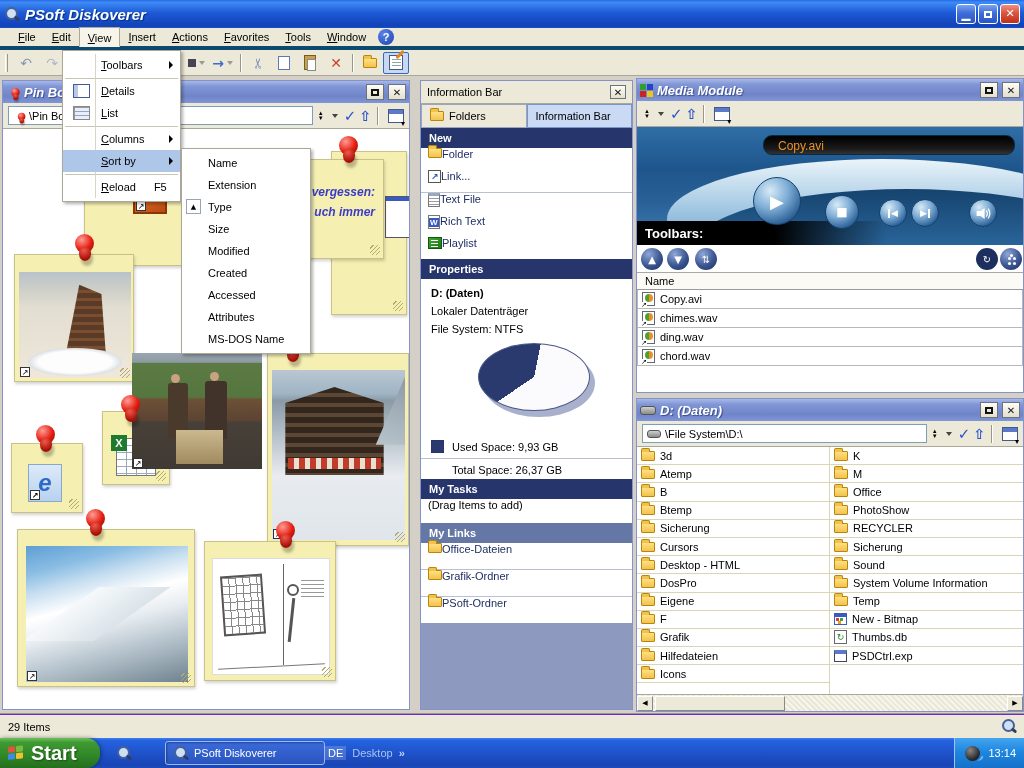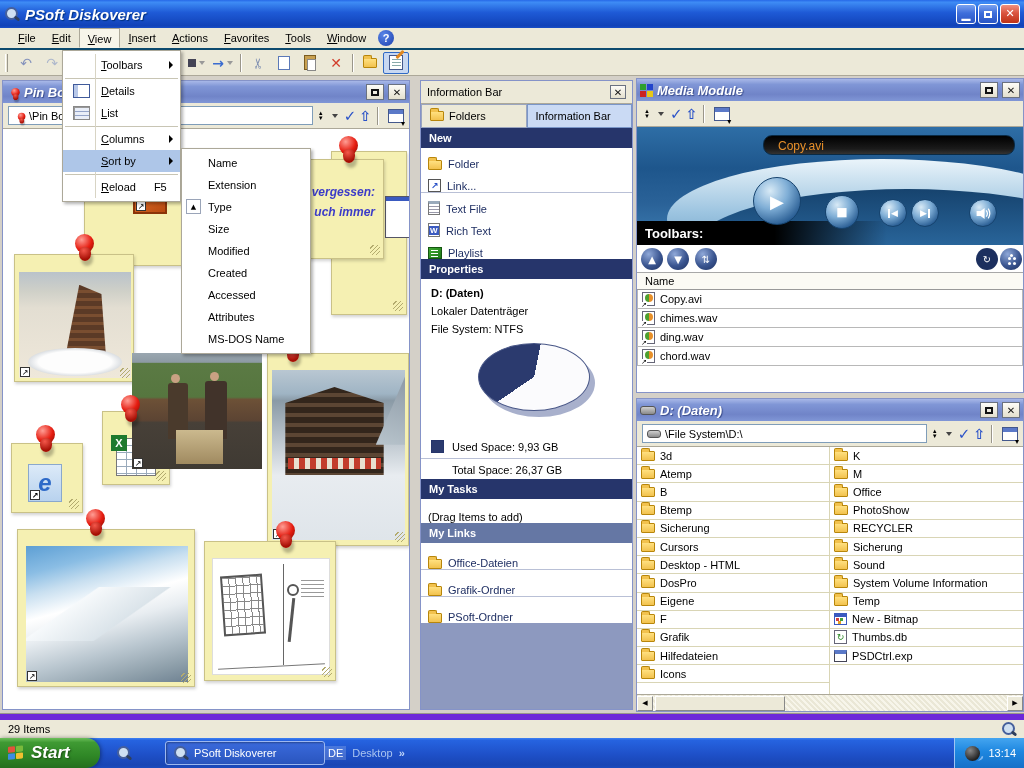--- a/index.html
+++ b/index.html
@@ -18,21 +18,21 @@
   .mag::before { content:""; position:absolute; left:1px; top:0; width:9px; height:9px; border:2px solid #46609c; border-radius:50%; background:#cfe0f2; }
   .mag::after { content:""; position:absolute; left:10px; top:10px; width:6px; height:3px; background:#30405c; transform:rotate(40deg); border-radius:2px; }
   .winbtns { margin-left:auto; display:flex; gap:2px; }
   .xpbtn { width:20px; height:20px; border-radius:3px; border:1px solid #fff;
     background:linear-gradient(180deg,#7AA2F0 0%,#3E6EDB 45%,#2A55C4 100%);
     color:#fff; font-size:11px; line-height:18px; text-align:center; font-weight:bold; }
   .xpbtn.close { background:linear-gradient(180deg,#F09080 0%,#DA5540 45%,#BE3216 100%); }
   .xpbtn .rsq { display:inline-block; width:8px; height:7px; border:2px solid #fff; margin-top:4px; }
 
   
-  .menubar { left:0; top:28px; width:1024px; height:22px; background:#ECE9D8; border-bottom:2px solid #0c4a6e; display:flex; align-items:center; padding-left:10px; }
+  .menubar { left:0; top:28px; width:1024px; height:22px; background:#ECE9D8; border-bottom:4px solid #0c4a6e; display:flex; align-items:center; padding-left:10px; }
   .mitem { padding:0 8px; height:20px; line-height:20px; }
   .mitem span { display:inline-block; }
   .mitem.open { background:#F7F5EA; border:1px solid #ACA899; border-bottom-color:#F7F5EA; }
   .helpdot { width:16px; height:16px; border-radius:50%; background:radial-gradient(circle at 35% 30%,#5A86E8,#1B3FAE); color:#fff; font-weight:bold; text-align:center; line-height:16px; font-size:11px; margin-left:4px; }
   .toolbar { left:0; top:50px; width:1024px; height:26px; background:#ECE9D8; border-bottom:1px solid #ACA899; display:flex; align-items:center; }
   .grip { width:3px; height:18px; margin:0 5px; border-left:1px solid #fff; border-right:1px solid #9a968a; }
   .tbtn { width:26px; height:22px; display:flex; align-items:center; justify-content:center; font-size:14px; }
   .tsep { width:2px; height:18px; border-left:1px solid #9a968a; border-right:1px solid #fff; margin:0 3px; }
   .tbtn.pressed { border:1px solid #316AC5; background:#C8D8F2; border-radius:2px; }
   .ic-copy { position:relative; width:12px; height:14px; background:#fff; border:1px solid #5B79B8; }
@@ -88,21 +88,21 @@
 
   
   .infobar { background:#fff; border:1px solid #8593c8; display:flex; flex-direction:column; }
   .ib-title { height:23px; background:#ECE9D8; border-bottom:1px solid #ACA899; display:flex; align-items:center; padding:0 6px; }
   .ib-title .t { flex:1; }
   .tabs { display:flex; height:24px; background:#a16207; }
   .tab { flex:1; display:flex; align-items:center; gap:5px; padding:0 8px; border:1px solid #9AA5C0; background:#ECE9D8; }
   .tab.active { background:#CADAF4; border-color:#7A96C8; }
   .sect { height:20px; background:#26356B; color:#fff; font-weight:bold; padding-left:8px; display:flex; align-items:center; flex:none; }
   .sect.links { background:#6577A4; }
-  .irow { height:22px; background:#fff; display:flex; align-items:flex-end; gap:6px; padding-left:7px; color:#1F2F63; flex:none; }
+  .irow { height:22px; background:#fff; display:flex; align-items:flex-start; padding-left:7px; color:#1F2F63; flex:none; }
   .thinline { height:1px; background:#B9C0D6; flex:none; }
   .ic-link { width:13px; height:13px; border:1px solid #555; background:#fff; font-size:9px; line-height:12px; text-align:center; color:#2A52C8; font-weight:bold; }
   .ic-text { width:12px; height:14px; background:#fff; border:1px solid #777; border-top:3px solid #9ab; box-shadow:inset 0 2px 0 #fff; background-image:repeating-linear-gradient(180deg,transparent 0 2px,#99a 2px 3px); }
   .ic-rtf { width:12px; height:14px; background:#fff; border:1px solid #777; position:relative; }
   .ic-rtf::before { content:"W"; position:absolute; left:0px; top:2px; font-size:8px; font-weight:bold; color:#fff; background:#3A5AC0; padding:0 1px; line-height:9px; }
   .ic-playlist { width:14px; height:12px; background:linear-gradient(135deg,#3FA832,#1E7A18); border:1px solid #145510; position:relative; }
   .ic-playlist::before { content:""; position:absolute; left:2px; top:2px; width:7px; height:1px; background:#fff; box-shadow:0 3px 0 #fff,0 6px 0 #fff; }
   .props { background:#fff; padding:8px 0 0 10px; color:#000; flex:none; position:relative; }
   .pie-wrap { position:relative; width:100%; height:100px; }
   .pieshadow { position:absolute; left:52px; top:12px; width:112px; height:68px; border-radius:50%; background:#A8B0CC; }
@@ -135,24 +135,24 @@
   .drow { height:18.2px; border-bottom:1px solid #D9D5B5; display:flex; align-items:center; gap:5px; padding-left:4px; background:#fff; }
   .ic-bmp { width:13px; height:12px; background:#fff; border:1px solid #3A5AC0; border-top:4px solid #3A5AC0; position:relative; }
   .ic-bmp::after { content:""; position:absolute; left:1px; top:1px; width:3px; height:3px; background:#D04040; box-shadow:4px 0 0 #40A040,2px 3px 0 #E8A020; }
   .ic-db { width:13px; height:14px; background:#fff; border:1px solid #667; color:#2E8A28; font-size:9px; line-height:12px; text-align:center; }
   .ic-exp { width:13px; height:12px; background:#fff; border:1px solid #445; border-top:4px solid #5B79C8; }
   .hscroll { height:17px; background:repeating-linear-gradient(45deg,#F7F5EA 0 2px,#EAE7D6 2px 4px); display:flex; align-items:center; position:relative; border-top:1px solid #ACA899; }
   .sbtn { width:16px; height:15px; background:#ECE9D8; border:1px solid #fff; border-right-color:#888; border-bottom-color:#888; font-size:7px; display:flex; align-items:center; justify-content:center; }
   .sthumb { position:absolute; left:18px; top:1px; width:130px; height:15px; background:#ECE9D8; border:1px solid #fff; border-right-color:#888; border-bottom-color:#888; }
 
   
-  .statusbar { left:0; top:714px; width:1024px; height:24px; background:#ECE9D8; border-top:6px solid #6d28d9; box-shadow:0 -1px 0 #9a968a; display:flex; align-items:center; padding:0 8px; }
+  .statusbar { left:0; top:714px; width:1024px; height:24px; background:#ECE9D8; border-top:1px solid #6d28d9; box-shadow:0 -1px 0 #9a968a; display:flex; align-items:center; padding:0 8px; }
   .taskbar { left:0; top:738px; width:1024px; height:30px; background:linear-gradient(180deg,#3C81F3 0%,#2663E0 8%,#1E50C8 55%,#1945B4 90%,#1C4BBE 100%); display:flex; align-items:center; }
   .startbtn { height:30px; width:100px; border-radius:0 14px 14px 0; background:linear-gradient(180deg,#6CBF5A 0%,#3F9A33 15%,#2F8726 60%,#256F1E 100%); display:flex; align-items:center; gap:6px; padding-left:8px; box-shadow:1px 0 4px rgba(0,0,0,.4); }
-  .startbtn .st { color:#fff; font-weight:bold; font-style:italic; font-size:17px; text-shadow:1px 1px 2px #1A4A12; }
+  .startbtn .st { color:#fff; font-weight:bold; font-size:20px; text-shadow:1px 1px 2px #1A4A12; }
   .wflag { width:17px; height:15px; display:grid; grid-template-columns:7px 7px; grid-template-rows:6px 6px; gap:1px; transform:skewY(-6deg); }
   .wflag i { border-radius:1px; }
   .taskbtn { margin-left:34px; width:160px; height:24px; background:linear-gradient(180deg,#3A6ADC,#2A55BE); border:1px solid #9DB8F0; border-radius:3px; display:flex; align-items:center; gap:6px; padding-left:7px; color:#fff; box-shadow:inset 1px 1px 2px rgba(0,0,0,.35); }
   .tray { margin-left:auto; height:30px; display:flex; align-items:center; gap:8px; padding:0 8px 0 10px; background:linear-gradient(180deg,#44A5F0 0%,#1E87E0 45%,#1670C8 100%); border-left:1px solid #9FC4F4; }
   .trayicon { width:15px; height:15px; border-radius:50%; background:radial-gradient(circle at 35% 30%,#888,#222 70%); position:relative; }
   .trayicon::after { content:""; position:absolute; right:-3px; bottom:0; width:6px; height:6px; border-right:2px solid #7FB8F0; border-radius:0 0 6px 0; transform:rotate(20deg); }
   .deskline { color:#A9C4F0; display:flex; align-items:center; gap:6px; margin-right:10px; }
 </style>
 </head>
 <body>

